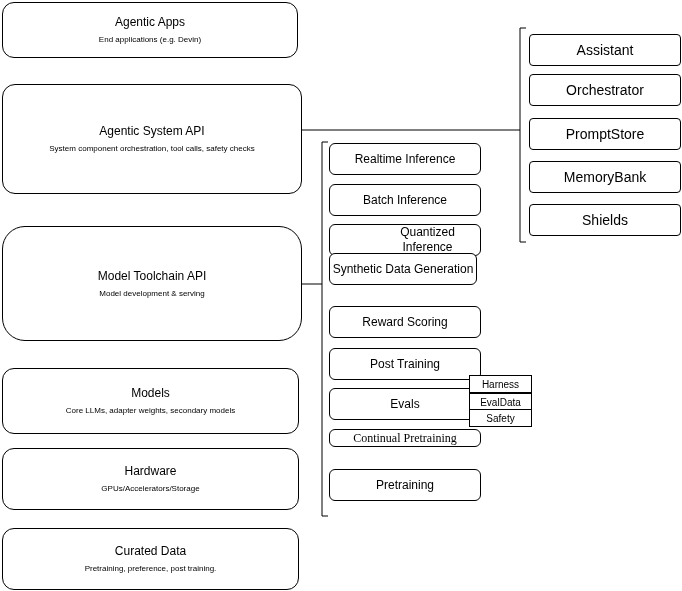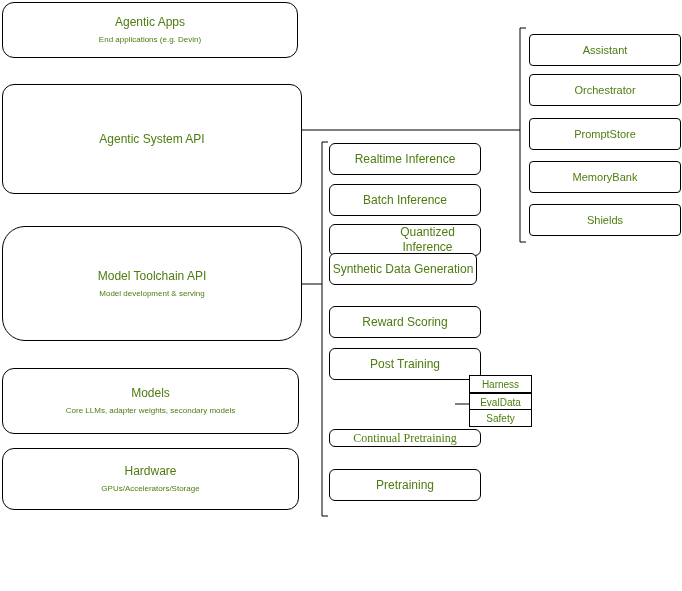--- a/index.html
+++ b/index.html
@@ -21,21 +21,21 @@
   .node {
     position: absolute;
     box-sizing: border-box;
     border: 1px solid #000000;
     background: #ffffff;
     display: flex;
     flex-direction: column;
     align-items: center;
     justify-content: center;
     text-align: center;
-    color: #4d7c0f;
+    color: #000000;
   }
   .node .title {
     font-size: 12px;
     line-height: 15px;
   }
   .node .sub {
     font-size: 8px;
     line-height: 11px;
     margin-top: 4px;
   }
@@ -46,21 +46,21 @@
     border-radius: 6px;
   }
   .pill-node {
     border-radius: 0;
     font-size: 10px;
   }
   .right-node {
     border-radius: 4px;
   }
   .right-node .title {
-    font-size: 11px;
+    font-size: 14px;
   }
   .connector {
     position: absolute;
     top: 0;
     left: 0;
     width: 682px;
     height: 591px;
     pointer-events: none;
   }
 </style>
@@ -78,39 +78,44 @@
     <path d="M328 142 L322 142 L322 516 L328 516" stroke="#000000" stroke-width="1" fill="none"></path>
 
     <path d="M455 404 L469 404" stroke="#000000" stroke-width="1" fill="none"></path>
   </svg>
 
   <div class="node stack-node" style="left:2px; top:2px; width:296px; height:56px;">
     <div class="title">Agentic Apps</div>
     <div class="sub">End applications (e.g. Devin)</div>
   </div>
 
-  <div class="node stack-node" style="left:2px; top:84px; width:300px; height:110px;">
+  <div class="node stack-node" style="left:2px; top:84px; width:300px; height:110px;border-radius:13px;">
     <div class="title">Agentic System API</div>
+    <div class="sub">System component orchestration, tool calls, safety checks</div>
   </div>
 
   <div class="node stack-node" style="left:2px; top:226px; width:300px; height:115px;border-radius:23px;">
     <div class="title">Model Toolchain API</div>
     <div class="sub">Model development &amp; serving</div>
   </div>
 
   <div class="node stack-node" style="left:2px; top:368px; width:297px; height:66px;">
     <div class="title">Models</div>
     <div class="sub">Core LLMs, adapter weights, secondary models</div>
   </div>
 
   <div class="node stack-node" style="left:2px; top:448px; width:297px; height:62px;">
     <div class="title">Hardware</div>
     <div class="sub">GPUs/Accelerators/Storage</div>
   </div>
 
+  <div class="node stack-node" style="left:2px; top:528px; width:297px; height:62px;">
+    <div class="title">Curated Data</div>
+    <div class="sub">Pretraining, preference, post training.</div>
+  </div>
 
   <div class="node right-node" style="left:529px; top:34px; width:152px; height:32px;">
     <div class="title">Assistant</div>
   </div>
   <div class="node right-node" style="left:529px; top:74px; width:152px; height:32px;">
     <div class="title">Orchestrator</div>
   </div>
   <div class="node right-node" style="left:529px; top:118px; width:152px; height:32px;">
     <div class="title">PromptStore</div>
   </div>
@@ -132,20 +137,23 @@
   </div>
   <div class="node api-node" style="left:329px; top:253px; width:148px; height:32px;">
     <div class="title">Synthetic Data Generation</div>
   </div>
   <div class="node api-node" style="left:329px; top:306px; width:152px; height:32px;">
     <div class="title">Reward Scoring</div>
   </div>
   <div class="node api-node" style="left:329px; top:348px; width:152px; height:32px;">
     <div class="title">Post Training</div>
   </div>
+  <div class="node api-node" style="left:329px; top:388px; width:152px; height:32px;">
+    <div class="title">Evals</div>
+  </div>
   <div class="node api-node" style="left:329px; top:429px; width:152px; height:18px;font-family:Liberation Serif, serif;">
     <div class="title">Continual Pretraining</div>
   </div>
   <div class="node api-node" style="left:329px; top:469px; width:152px; height:32px;">
     <div class="title">Pretraining</div>
   </div>
 
   <div class="node pill-node" style="left:469px; top:375px; width:63px; height:18px;">
     <div class="title" style="font-size:10px;">Harness</div>
   </div>

